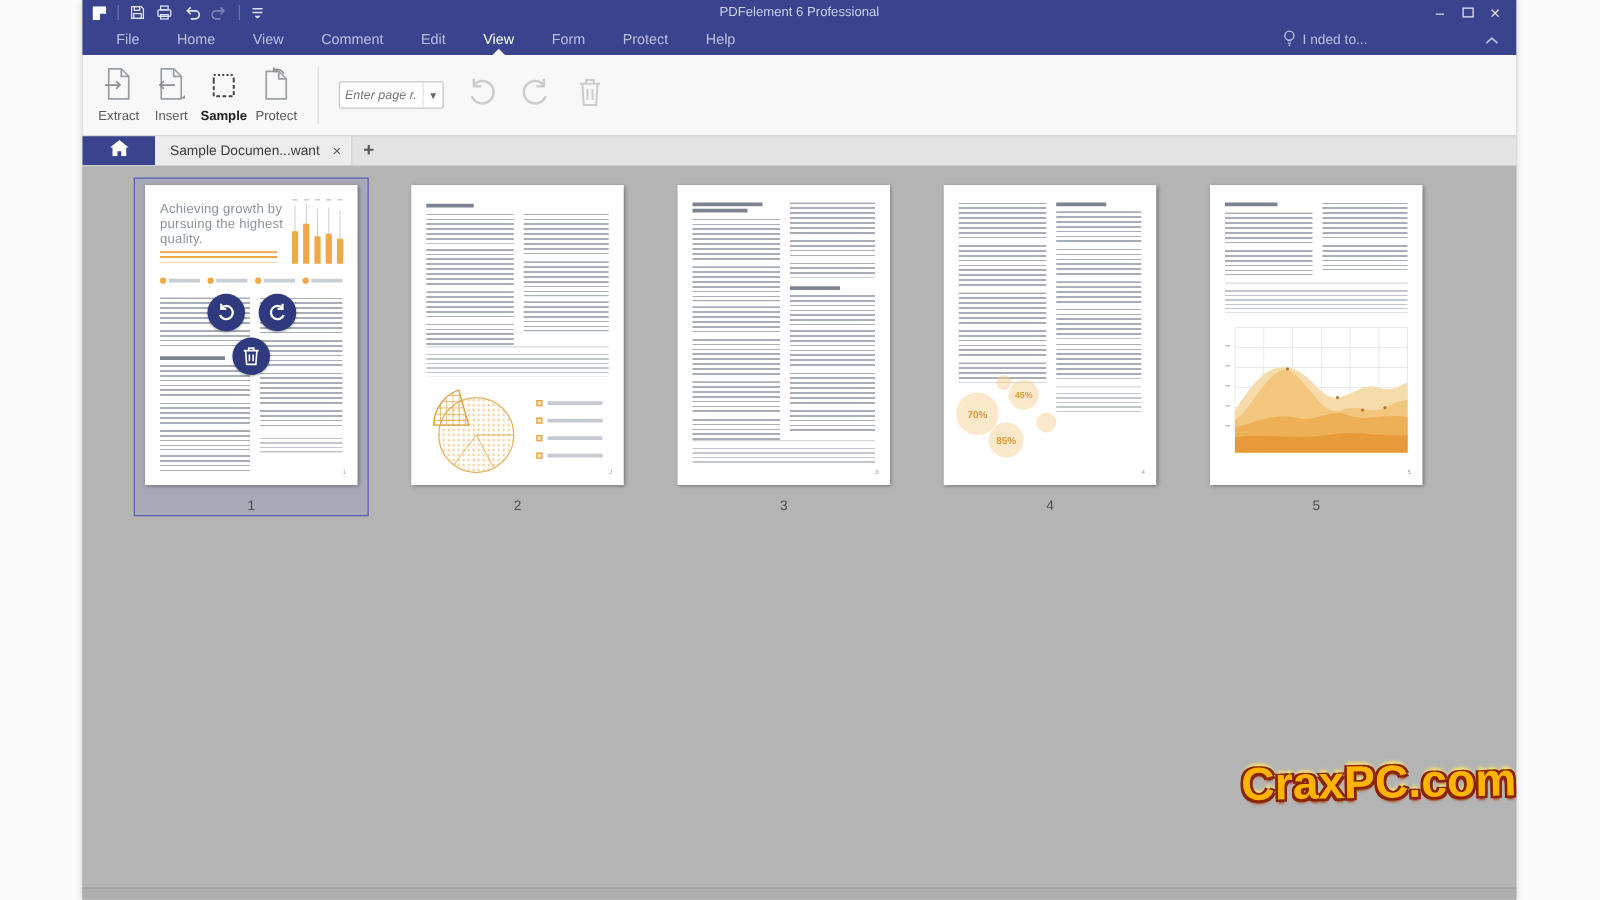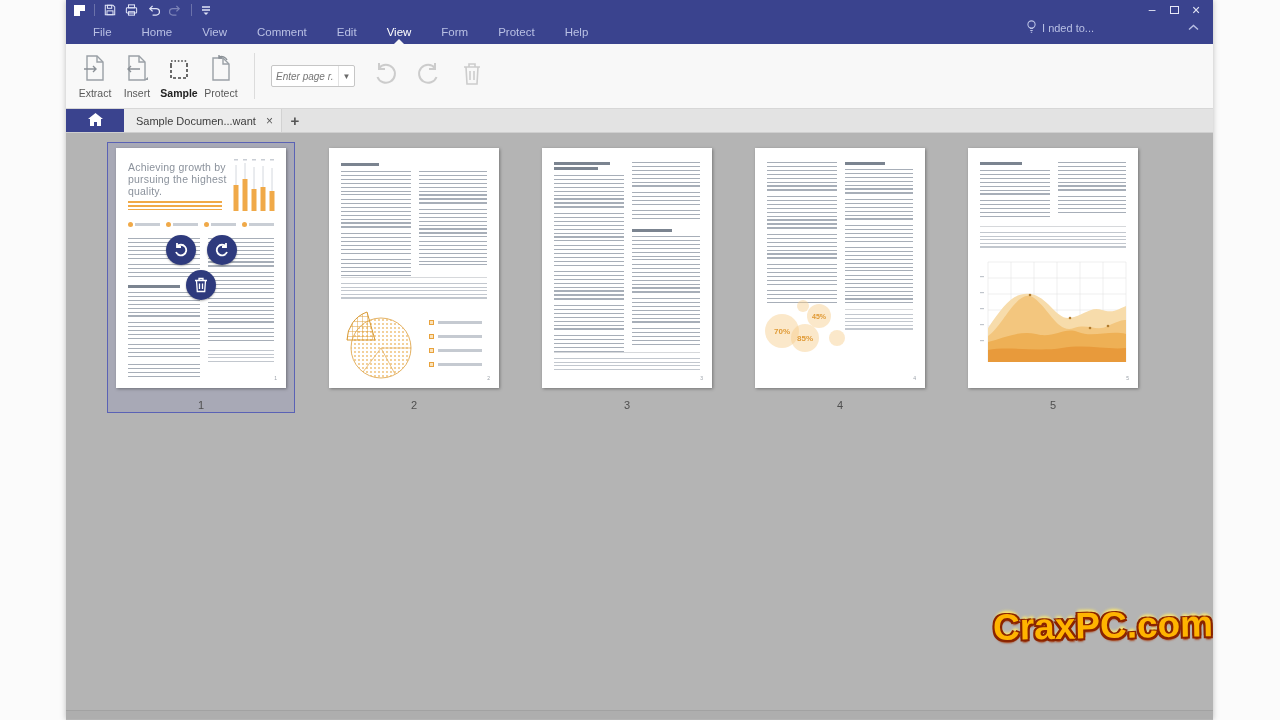--- a/index.html
+++ b/index.html
@@ -20,21 +20,21 @@
   .qat .dim { opacity:.4; }
   .win-title { position:absolute; left:0; right:0; text-align:center;
     color:#cdd2ee; font-size:10.5px; pointer-events:none; }
   .win-controls { margin-left:auto; display:flex; align-items:center; gap:4px;
     padding-right:8px; z-index:2; }
   .win-btn { width:18px; height:16px; display:flex; align-items:center;
     justify-content:center; color:#e6e8f6; font-size:12px; cursor:default; }
   .max-box { width:9px; height:8px; border:1.4px solid #e6e8f6; display:inline-block; }
 
   
-  .menubar { height:24px; background:#3a438e; display:flex; align-items:flex-start;
+  .menubar { height:24px; background:#3a438e; display:flex; align-items:center;
     padding-left:12px; position:relative; }
   .menu-item { position:relative; color:#b9c0e4; font-size:11.5px; padding:0 15px;
     height:24px; line-height:24px; cursor:default; }
   .menu-item.active { color:#ffffff; }
   .menu-item.active::after { content:""; position:absolute; bottom:0; left:50%;
     margin-left:-5px; border-left:5px solid transparent; border-right:5px solid transparent;
     border-bottom:5px solid #f8f8f8; }
   .menubar-right { margin-left:auto; display:flex; align-items:center; gap:8px;
     padding-right:14px; color:#b9c0e4; font-size:11px; }
   .iwant { display:flex; align-items:center; gap:5px; margin-right:86px; }
@@ -192,20 +192,21 @@
             </svg>
         </span>
         <span class="sep"></span>
         <span>
           <svg width="10" height="10" viewBox="0 0 10 10" stroke="#dfe3f6" stroke-width="1.3">
               <path d="M1 2h8M1 5h8"></path>
               <path d="M2.5 7.5 5 10l2.5-2.5z" fill="#dfe3f6" stroke="none"></path>
             </svg>
         </span>
       </div>
+      <div class="win-title">PDFelement 6 Professional</div>
       <div class="win-controls">
         <span class="win-btn">–</span>
         <span class="win-btn">
             <span class="max-box"></span>
           </span>
         <span class="win-btn" style="font-size:14px;">×</span>
       </div>
     </div>
 
     <div class="menubar">
@@ -496,21 +497,21 @@
           <div class="tx" style="height:22px;"></div>
           <div class="tx" style="height:18px;"></div>
           <div class="tx" style="height:24px;"></div>
           <div class="tx" style="height:28px;"></div>
           <div class="hr-line" style="position:static;width:68px;margin-top:2px;"></div>
           <div class="tx-light" style="height:16px;"></div>
         </div>
         <div class="bubbles">
           <div class="bub" style="left:2px;top:14px;width:34px;height:34px;font-size:8px;">70%</div>
           <div class="bub" style="left:44px;top:4px;width:24px;height:24px;font-size:7px;">45%</div>
-          <div class="bub" style="left:28px;top:24px;width:28px;height:28px;font-size:8px;">85%</div>
+          <div class="bub" style="left:28px;top:38px;width:28px;height:28px;font-size:8px;">85%</div>
           <div class="bub" style="left:66px;top:30px;width:16px;height:16px;"></div>
           <div class="bub" style="left:34px;top:0;width:12px;height:12px;"></div>
         </div>
         <span class="thumb-pgnum">4</span>
       </div>
 
       <div class="thumb t5">
         <div class="hx" style="position:absolute;left:12px;top:14px;width:42px;height:2.5px;"></div>
         <div class="col" style="left:12px;top:22px;width:70px;gap:4px;">
           <div class="tx" style="height:26px;"></div>

